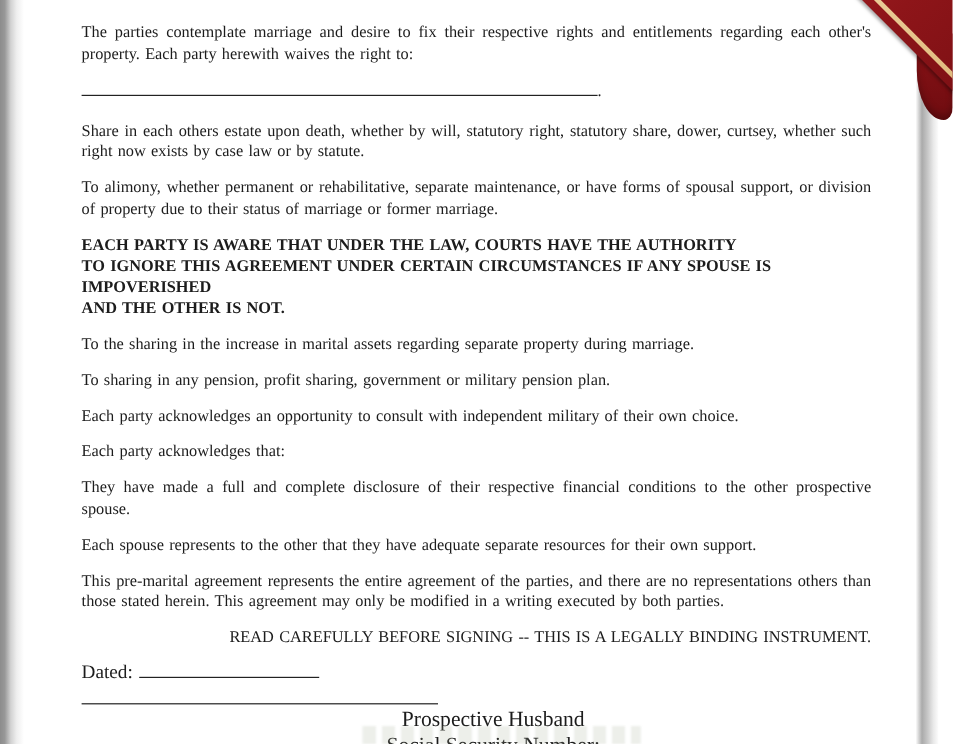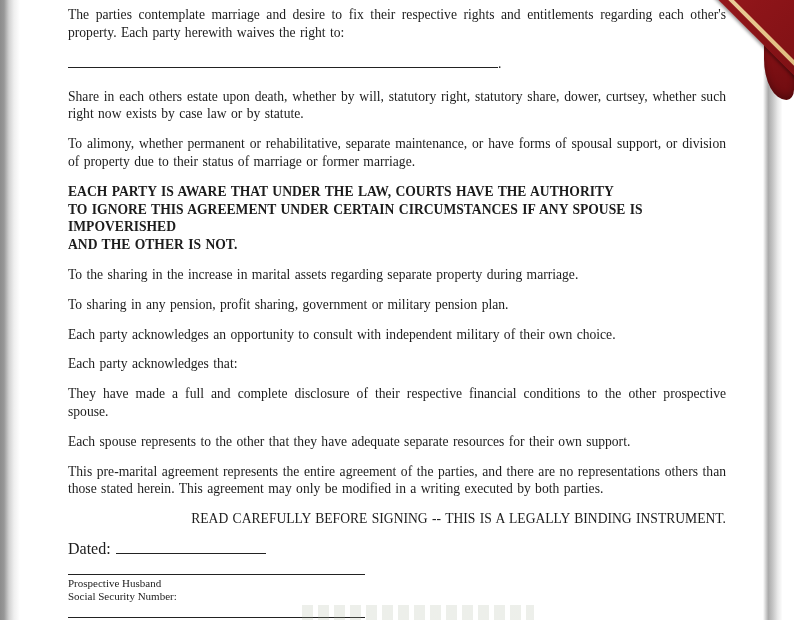--- a/index.html
+++ b/index.html
@@ -30,38 +30,38 @@
     background:linear-gradient(90deg,#a82227 0%,#8e1519 45%,#7a0f13 90%);
     box-shadow:0 2px 3px rgba(0,0,0,.35);
   }
   .ribbon-stripe{
     position:absolute;left:0;right:0;bottom:7px;height:4px;
     background:linear-gradient(90deg,#f2dcae,#e5c288 60%,#d8b172);
   }
   
   .content{position:absolute;left:68px;top:6px;width:658px;z-index:2;}
   .content p{
-    margin:0 0 12px 0;font-size:13.6px;line-height:1.31;text-align:justify;
+    margin:12px 0 12px 0;font-size:13.6px;line-height:1.31;text-align:justify;
     word-spacing:1px;
   }
   p.caps{text-align:left;white-space:pre-line;font-weight:bold;}
   p.read-caps{text-align:right;margin-top:2px;}
   .blank-row{margin:6px 0 16px 0;font-size:13.6px;}
   .blank-line{
     display:inline-block;width:430px;height:13px;
     border-bottom:1.5px solid #222;vertical-align:baseline;
   }
   .dated-row{margin:4px 0 16px 0;font-size:16px;}
   .dated-line{
     display:inline-block;width:150px;height:12px;margin-left:5px;
     border-bottom:1.5px solid #222;vertical-align:baseline;
   }
   .sig-block{margin:0 0 13px 0;}
   .sig-line{width:297px;height:0;border-bottom:1.5px solid #222;margin-bottom:2px;}
-  .sig-block div.lbl{font-size:11px;line-height:1.22;text-align:left;}
+  .sig-block div.lbl{font-size:18px;line-height:1.22;text-align:center;margin-left:28px;}
   
   .watermark{
     position:absolute;left:302px;top:605px;width:232px;height:15px;z-index:2;
     background:repeating-linear-gradient(90deg,
       rgba(168,178,156,0.38) 0 11px, rgba(255,255,255,0) 11px 16px);
     filter:blur(0.7px);opacity:.55;
   }
 </style>
 </head>
 <body>

